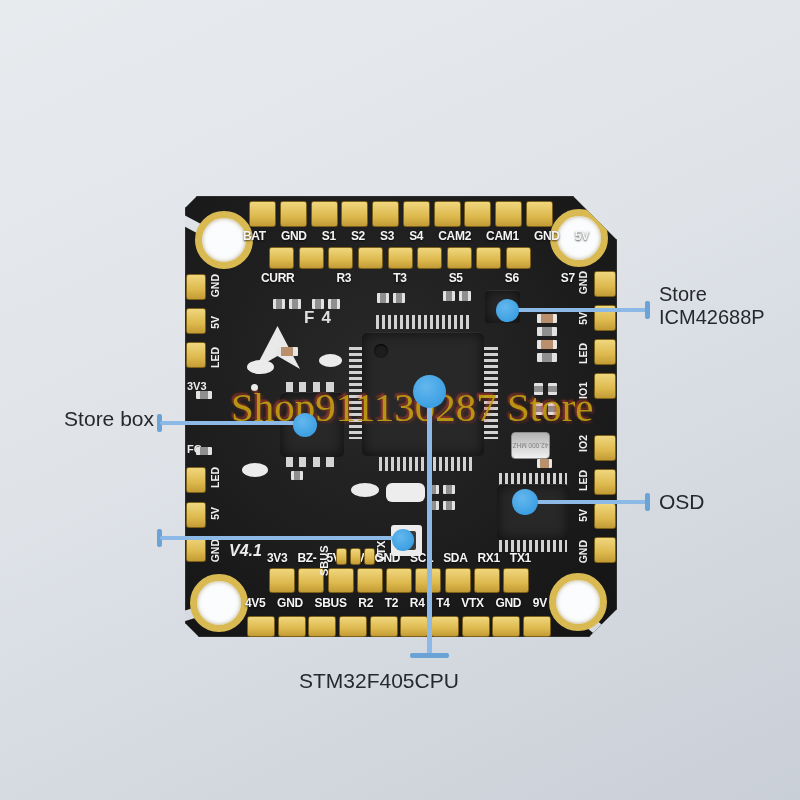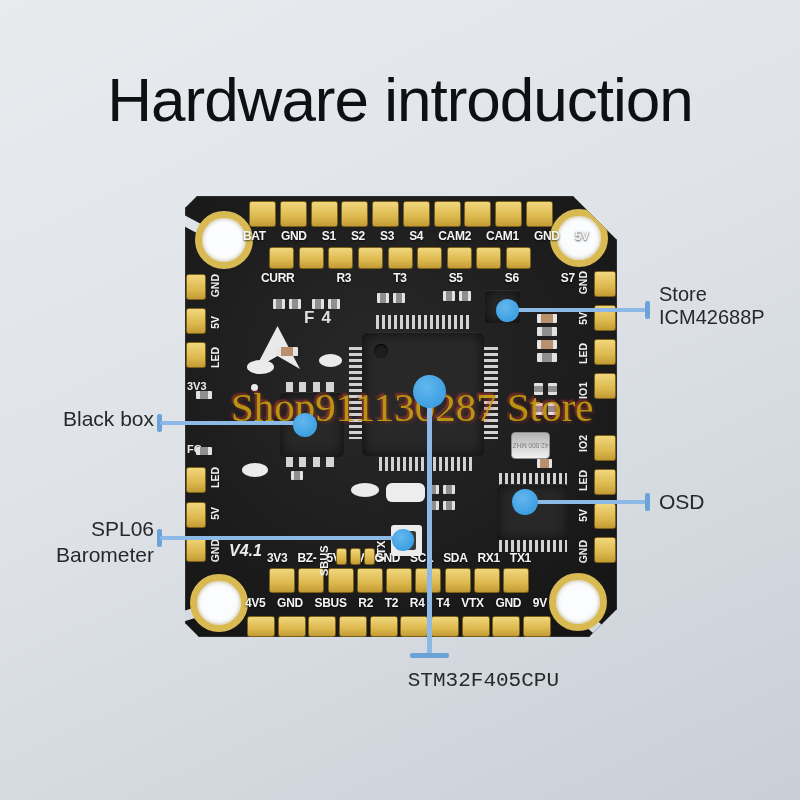--- a/index.html
+++ b/index.html
@@ -70,21 +70,20 @@
   .watermark { position:absolute; left:231px; top:383px; z-index:5; white-space:nowrap;
                font-family:"Liberation Serif", serif; font-size:41px; letter-spacing:0;
                color:var(--watermark-color,#bd9c12); opacity:.95;
                text-shadow:-2px -2px 2px rgba(224,60,45,.6), 2px 2px 3px rgba(224,60,45,.3); }
 </style>
 </head>
 <body>
 
 <div class="stage">
 
-  <div class="title">Hardware introduction</div>
 
   <div class="board">
 
     <div class="slit" style="left:-4px;top:18px;width:40px;height:10px;background:#dfe3e8;transform:rotate(28deg);"></div>
     <div class="slit" style="left:-4px;top:416px;width:34px;height:10px;background:#d6dbe1;transform:rotate(-17deg);"></div>
     <div class="slit" style="left:390px;top:408px;width:44px;height:12px;background:#d4d9df;transform:rotate(40deg);"></div>
     <div class="hole" style="left:10px;top:15px;"></div>
     <div class="hole" style="left:365px;top:13px;"></div>
     <div class="hole" style="left:5px;top:378px;"></div>
     <div class="hole" style="left:364px;top:377px;"></div>
@@ -291,30 +290,26 @@
     <div class="oval" style="left:57px;top:267px;width:26px;height:14px;"></div>
     <div class="oval" style="left:166px;top:287px;width:28px;height:14px;"></div>
     <div class="wrect" style="left:201px;top:287px;width:39px;height:19px;"></div>
     <div class="via" style="left:66px;top:188px;width:7px;height:7px;"></div>
     <div class="via" style="left:71px;top:270px;width:7px;height:7px;"></div>
   </div>
 
   <div class="watermark">Shop911130287 Store</div>
 
   <div class="co-label" style="left:38px;top:406px;width:116px;text-align:right;">
-    <div>Black box</div>
+    <div>Store box</div>
   </div>
   <div class="co-tick" style="left:157px;top:414px;"></div>
   <div class="co-line" style="left:160px;top:421px;width:146px;"></div>
   <div class="co-dot" style="left:293px;top:413px;width:24px;height:24px;"></div>
 
-  <div class="co-label" style="left:34px;top:516px;width:120px;text-align:right;">
-    <div>SPL06</div>
-    <div>Barometer</div>
-  </div>
   <div class="co-tick" style="left:157px;top:529px;"></div>
   <div class="co-line" style="left:160px;top:536px;width:244px;"></div>
   <div class="co-dot" style="left:392px;top:529px;width:22px;height:22px;"></div>
 
   <div class="co-dot" style="left:496px;top:299px;width:23px;height:23px;"></div>
   <div class="co-line" style="left:507px;top:308px;width:141px;"></div>
   <div class="co-tick" style="left:645px;top:301px;"></div>
   <div class="co-label" style="left:659px;top:283px;line-height:23px;font-size:20px;">
     <div>Store</div>
     <div>ICM42688P</div>
@@ -323,17 +318,17 @@
   <div class="co-dot" style="left:512px;top:489px;width:26px;height:26px;"></div>
   <div class="co-line" style="left:525px;top:500px;width:123px;"></div>
   <div class="co-tick" style="left:645px;top:493px;"></div>
   <div class="co-label" style="left:659px;top:489px;">
     <div>OSD</div>
   </div>
 
   <div class="co-dot" style="left:413px;top:375px;width:33px;height:33px;"></div>
   <div class="co-vline" style="left:427px;top:391px;height:264px;"></div>
   <div class="co-cap" style="left:410px;top:653px;width:39px;"></div>
-  <div class="co-label" style="left:299px;top:668px;width:260px;text-align:right;font-family:Liberation Mono, monospace;">
+  <div class="co-label" style="left:299px;top:668px;width:260px;text-align:left;">
     <div>STM32F405CPU</div>
   </div>
 
 </div>
 
 </body></html>

